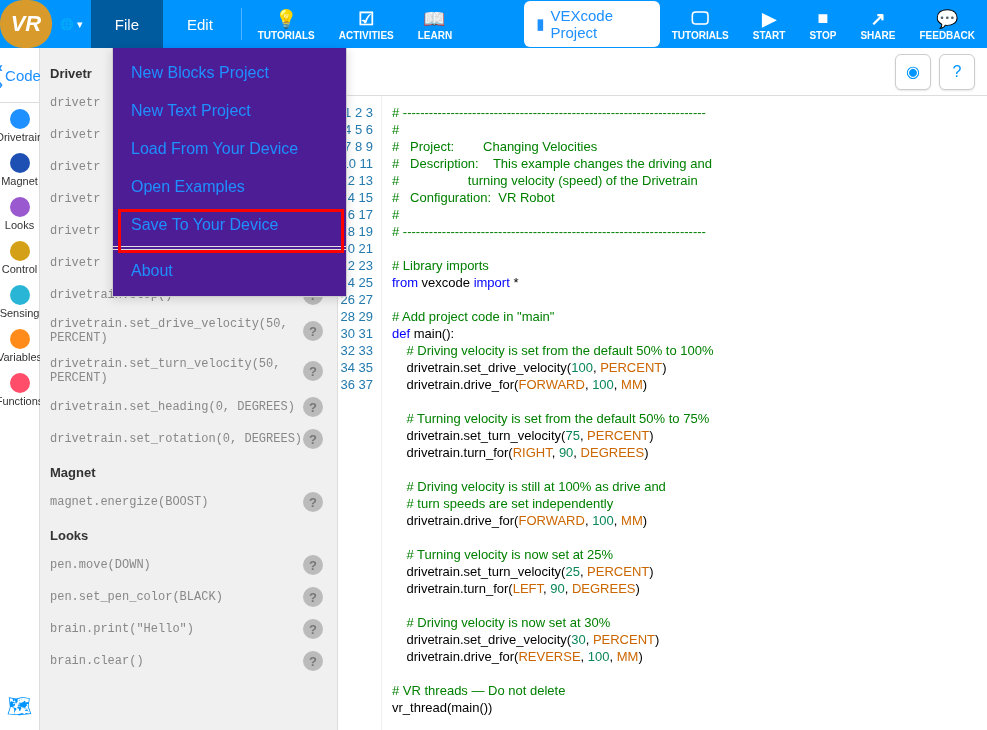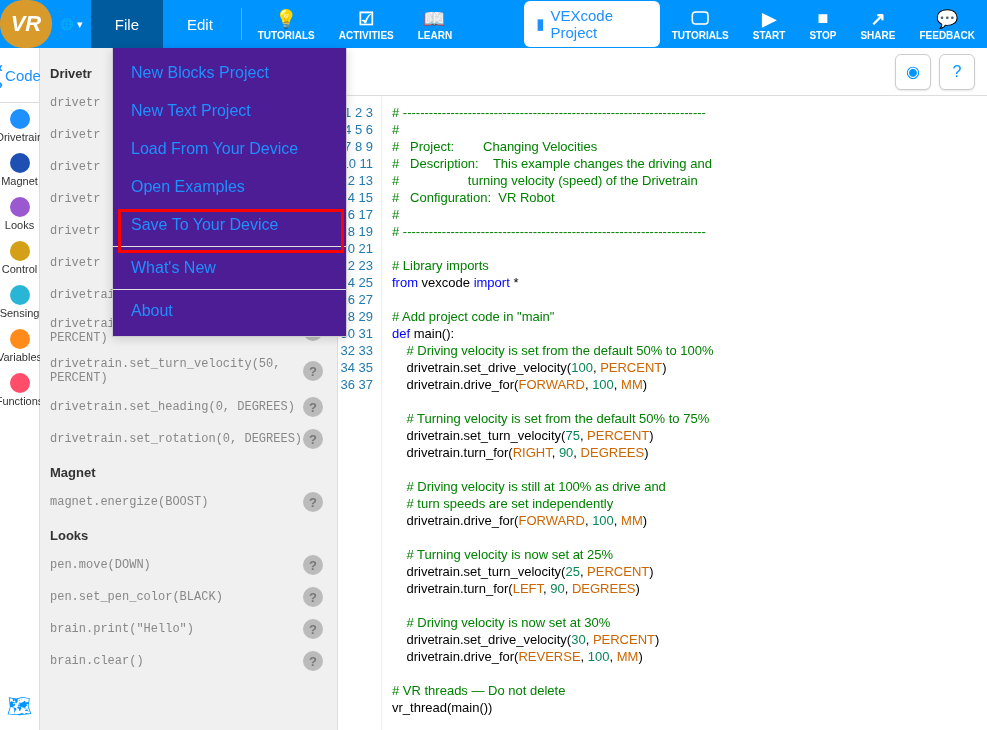--- a/index.html
+++ b/index.html
@@ -98,21 +98,20 @@
   </div>
 </div>
 
 <div class="file-menu" id="file-menu">
     <div class="file-menu-item">New Blocks Project</div>
     <div class="file-menu-item">New Text Project</div>
     <div class="file-menu-item">Load From Your Device</div>
     <div class="file-menu-item">Open Examples</div>
     <div class="file-menu-item">Save To Your Device</div>
     <div class="file-menu-sep"></div>
-    <div class="file-menu-item">What's New</div>
     <div class="file-menu-sep"></div>
     <div class="file-menu-item">About</div>
   </div>
 <div class="highlight-box"></div>
 
 <div class="main">
   <div class="cat-rail">
     <div class="code-tab">Code</div>
     <div id="cat-list">
         <div class="cat-item">

